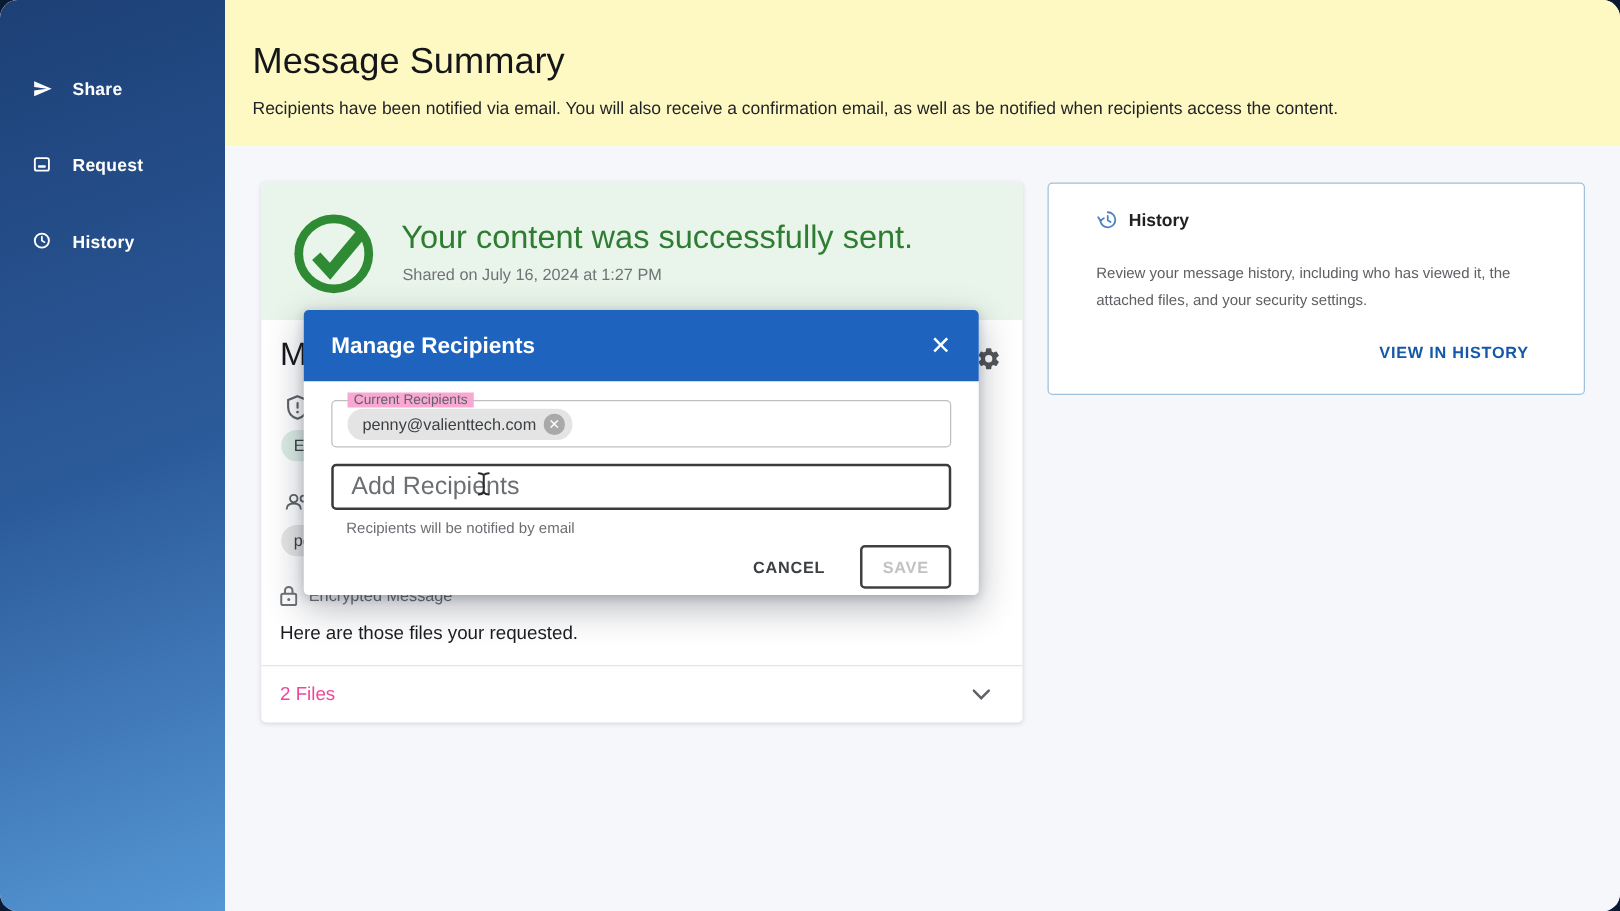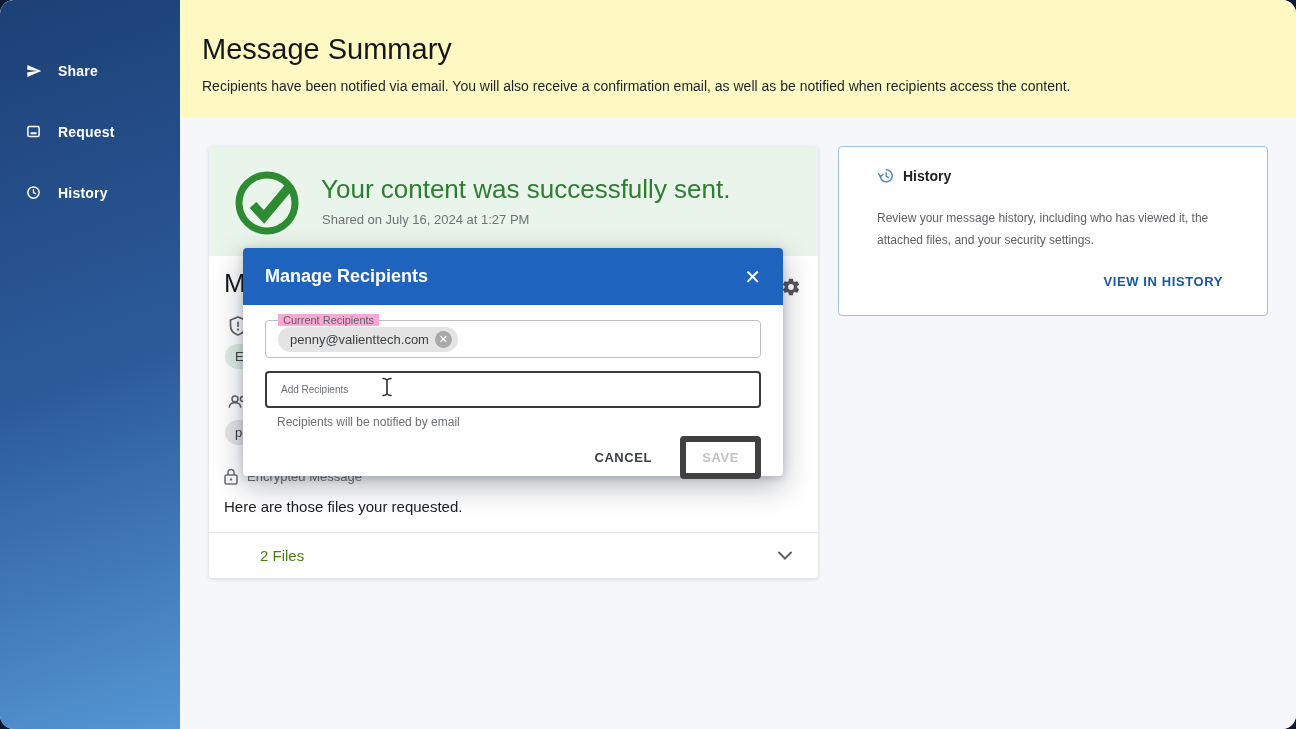--- a/index.html
+++ b/index.html
@@ -104,21 +104,21 @@
   .msg-body {
     position: absolute; left: 15px; top: 352px;
     font-size: 15px; color: #1b1d20;
   }
   .files-row {
     position: absolute; left: 0; top: 386px; width: 609px; height: 46px;
     border-top: 1px solid #e4e4e4;
     display: flex; align-items: center; justify-content: space-between;
     padding: 0 26px 0 15px; cursor: pointer;
   }
-  .files-label { font-size: 15px; color: #4d7c0f; margin-left: 36px; }
+  .files-label { font-size: 15px; color: #ec4899; }
 
   
   .history-card {
     position: absolute; left: 658px; top: 29px;
     width: 430px; height: 170px;
     background: #ffffff; border: 1px solid #9fc0dc; border-radius: 4px;
   }
   .history-head {
     position: absolute; left: 38px; top: 20px;
     display: flex; align-items: center; gap: 9px;
@@ -169,42 +169,42 @@
   }
   .chip-remove {
     width: 17px; height: 17px; border-radius: 50%;
     background: #a9a9a9; color: #ffffff;
     font-size: 11px; display: flex; align-items: center; justify-content: center;
     cursor: pointer;
   }
   .add-input {
     position: absolute; left: 22px; top: 123px; width: 496px; height: 37px;
     border: 2px solid #3a3a3a; border-radius: 4px;
-    font-size: 10px; color: #1b1d20; padding: 0 14px;
+    font-size: 20px; color: #1b1d20; padding: 0 14px;
     font-family: "Liberation Sans", sans-serif;
     outline: none; background: #ffffff;
   }
   .add-input::placeholder { color: #6b6f73; opacity: 1; }
   .ibeam-cursor { position: absolute; left: 138px; top: 129px; pointer-events: none; }
   .modal-helper {
     position: absolute; left: 34px; top: 167px;
     font-size: 12px; color: #6b6f73;
   }
   .modal-actions {
     position: absolute; right: 22px; top: 188px;
     display: flex; align-items: center; gap: 18px;
   }
   .btn-cancel {
     background: none; border: none; cursor: pointer;
     font-size: 13px; font-weight: 700; color: #3c4043;
     letter-spacing: 0.6px; padding: 8px 10px;
     font-family: "Liberation Sans", sans-serif;
   }
   .btn-save {
-    background: #ffffff; border: 6px solid #404040; border-radius: 4px;
+    background: #ffffff; border: 2px solid #404040; border-radius: 4px;
     font-size: 13px; font-weight: 700; color: #c2c2c2;
     letter-spacing: 0.6px; padding: 8px 16px; cursor: default;
     font-family: "Liberation Sans", sans-serif;
   }
 </style>
 </head>
 <body>
 
 <div class="stage">
 

